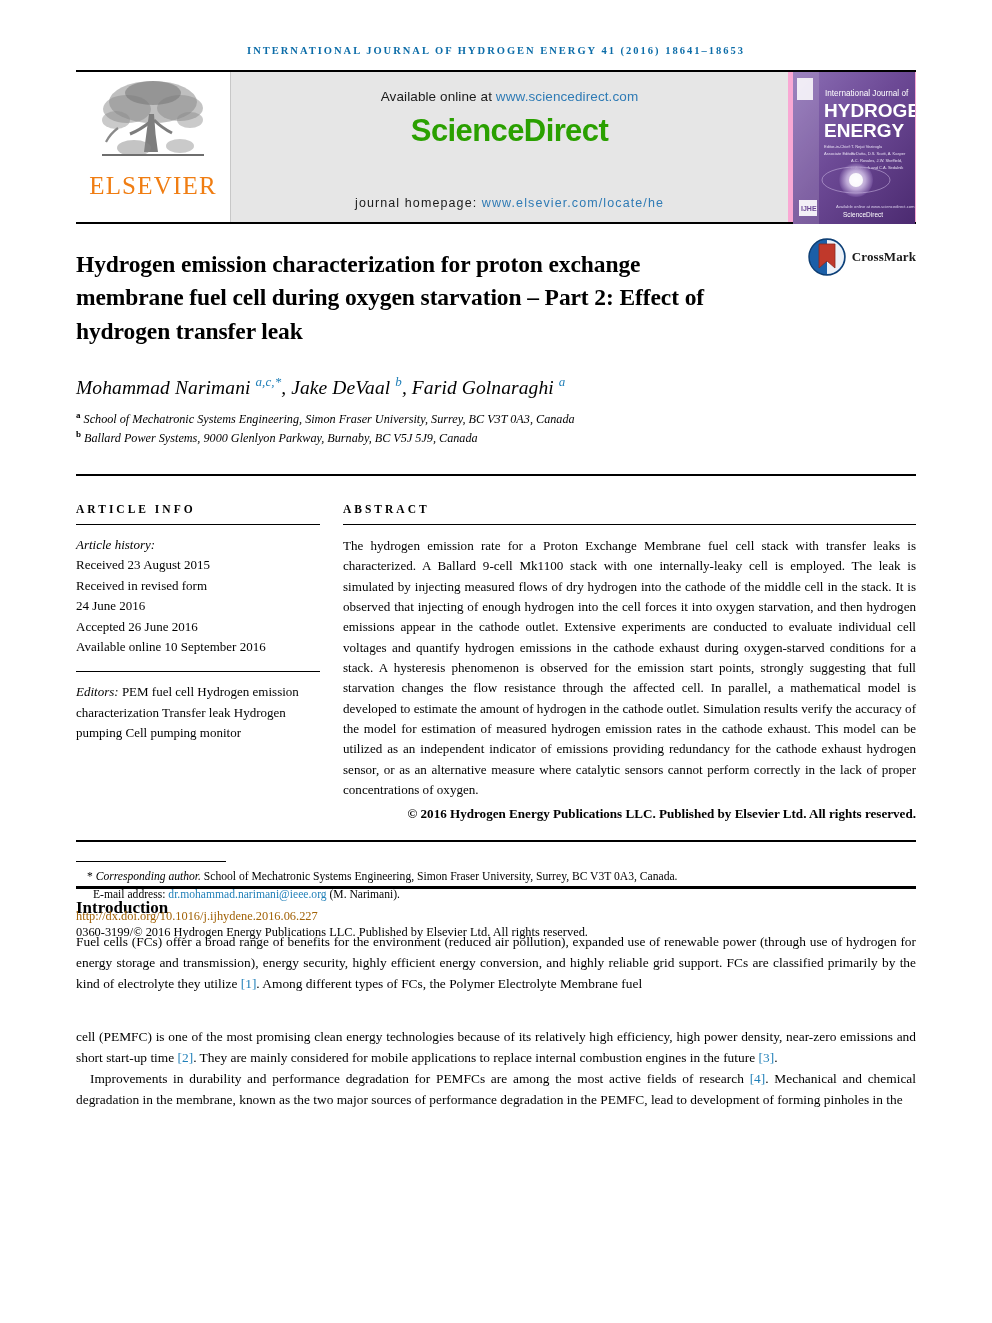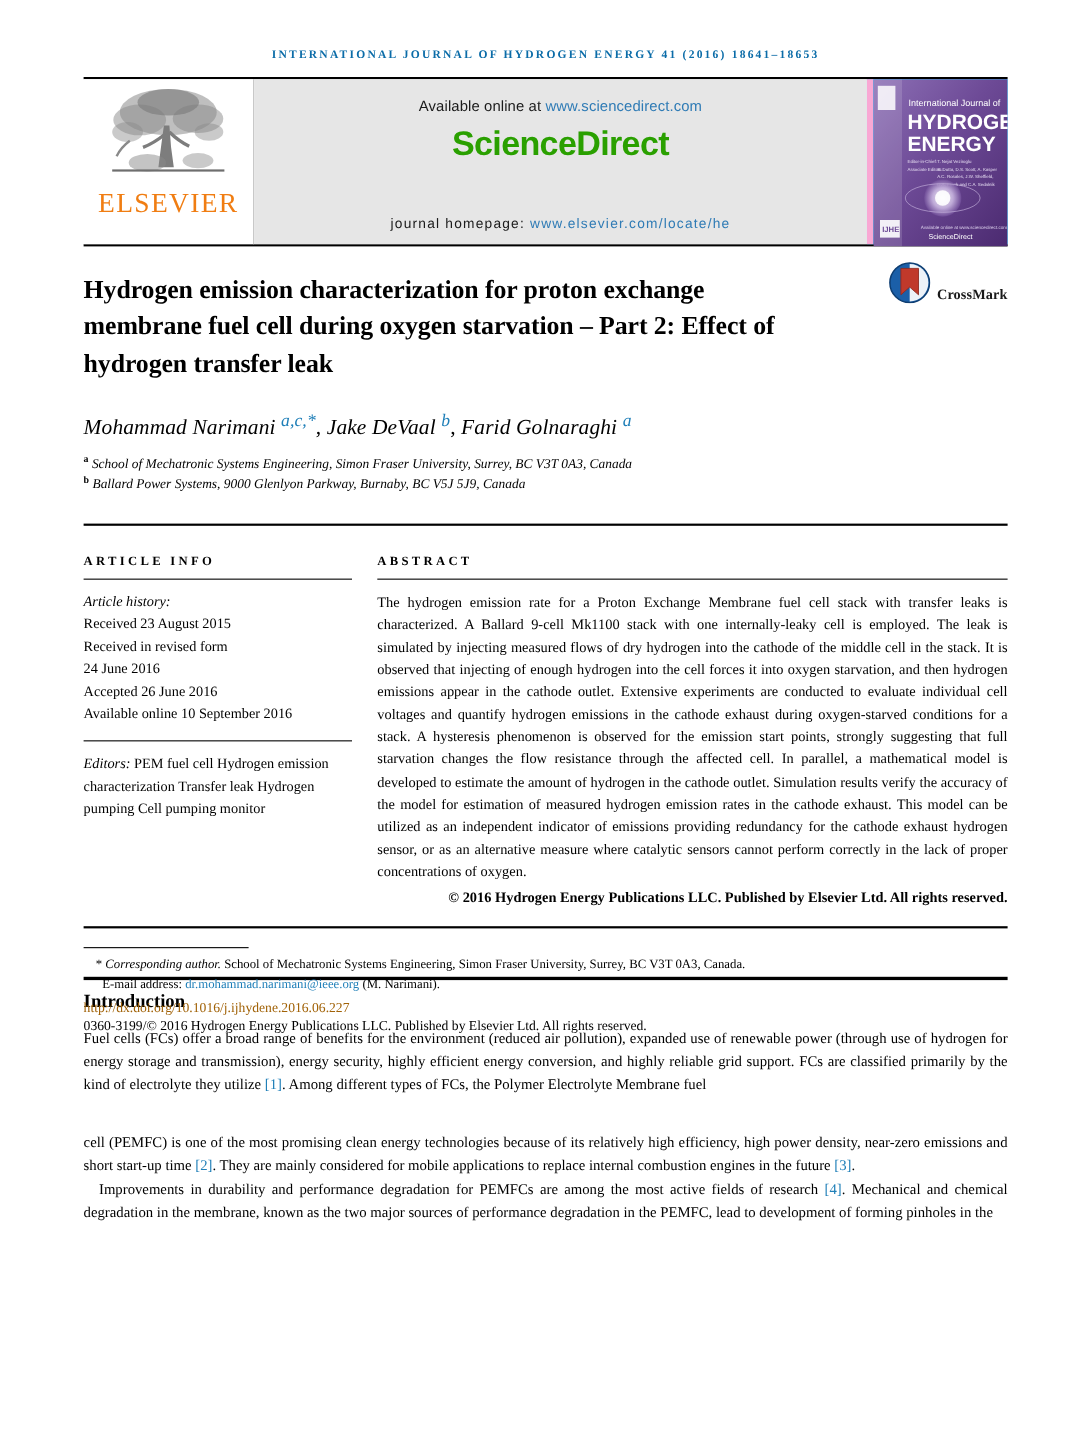--- a/index.html
+++ b/index.html
@@ -94,23 +94,23 @@
     left: 0; right: 0;
     text-align: center;
     font-family: "Liberation Sans", sans-serif;
     font-size: 12.5px;
     letter-spacing: 1.1px;
     color: #1a1a1a;
   }
   .homepage-line .hp-url { color: #2f7bb5; }
   .masthead-right {
     width: 128px;
-    background: #0ea5e9;
+    background: #f9a8d4;
     display:flex; align-items:flex-start; justify-content:center;
-    border-left: 6px solid #f9a8d4;
+    border-left: 4px solid #f9a8d4;
   }
   .cover { width: 122px; height: 152px; display:block; }
 
   .masthead-rule {
     border-bottom: 2px solid #000;
     width: 100%;
   }
 
   
   .title-wrap { position: relative; padding-top: 24px; }
@@ -121,40 +121,40 @@
     line-height: 1.42;
     letter-spacing: -0.1px;
     max-width: 660px;
     margin: 0;
   }
   .crossmark {
     position: absolute;
     top: 14px;
     right: 0px;
     display: flex;
-    align-items: flex-end;
+    align-items: center;
     gap: 6px;
   }
   .crossmark-label {
     font-family: "Liberation Serif", serif;
     font-weight: bold;
     font-size: 13px;
     color: #1a1a1a;
     letter-spacing: 0.1px;
   }
 
   
   .authors {
     margin-top: 26px;
     font-family: "Liberation Serif", serif;
     font-style: italic;
     font-size: 19.5px;
     letter-spacing: 0.1px;
   }
-  .authors sup { color: #1f7fb8; font-size: 16px; vertical-align: super; }
+  .authors sup { color: #1f7fb8; font-size: 13px; vertical-align: super; }
   .affils { margin-top: 10px; }
   .affil {
     font-family: "Liberation Serif", serif;
     font-style: italic;
     font-size: 12.2px;
     line-height: 1.52;
   }
   .affil sup { font-style: normal; font-weight: bold; font-size: 9px; vertical-align: super; }
 
   

